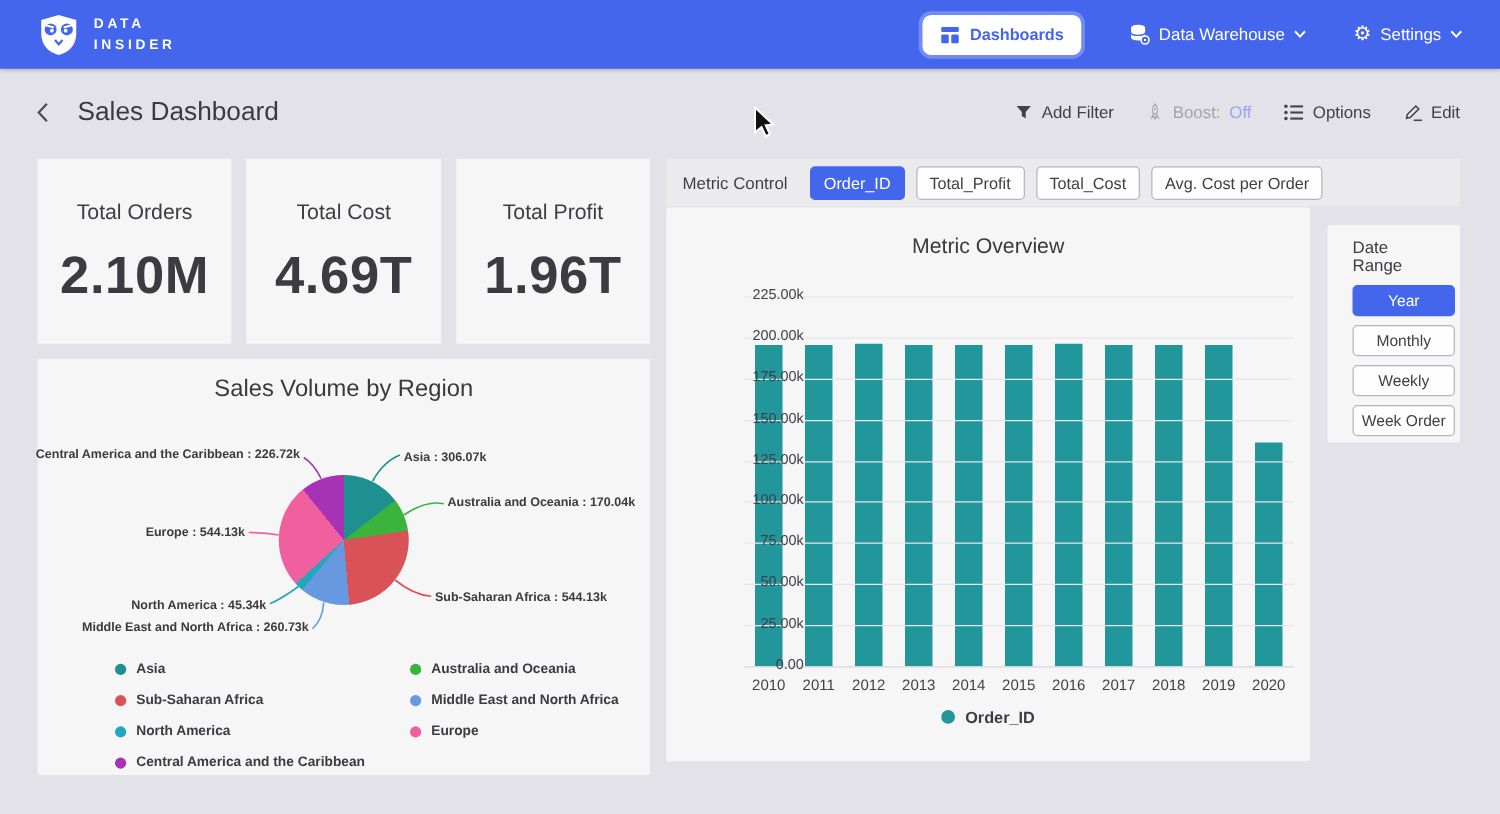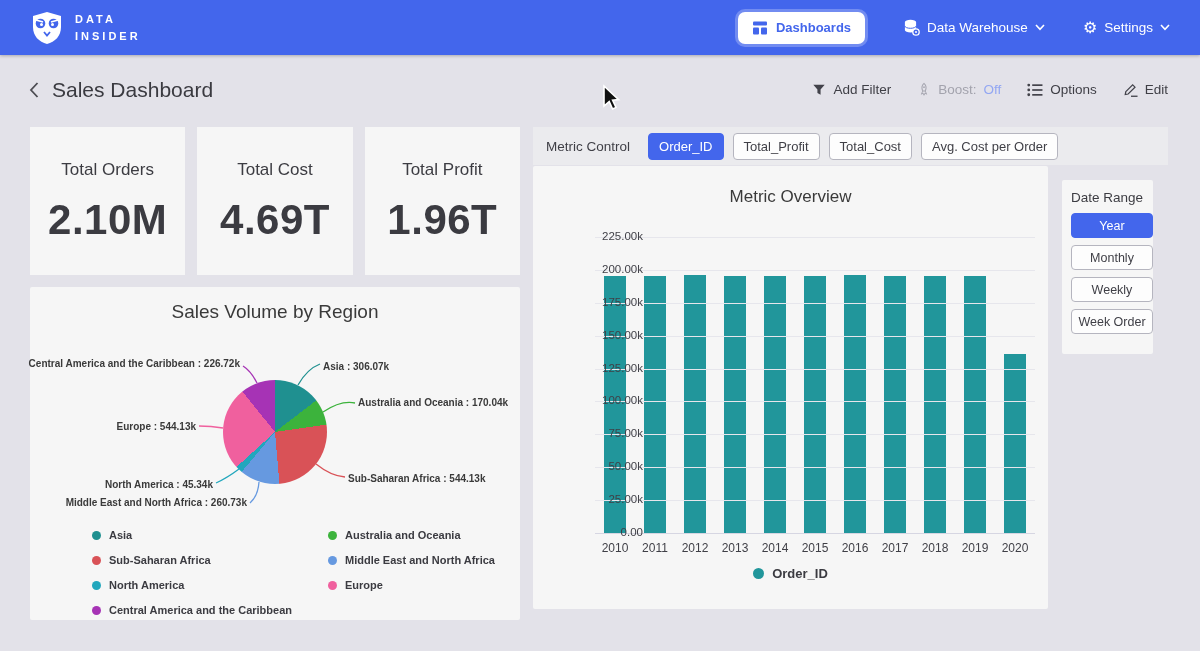--- a/index.html
+++ b/index.html
@@ -13,21 +13,21 @@
   .brand { display:flex; align-items:center; gap:11px; }
   .brand-text { color:#fff; font-size:11px; font-weight:bold; letter-spacing:3px; line-height:1.5; }
   .nav { display:flex; align-items:center; gap:38px; }
   .nav-pill { display:flex; align-items:center; gap:8px; background:#fff; border:none; border-radius:7px;
               padding:8px 14px; color:#4366ec; font-weight:bold; font-size:13px; cursor:pointer;
               box-shadow:0 0 0 3px rgba(255,255,255,.25); font-family:inherit; }
   .nav-item { display:flex; align-items:center; gap:7px; color:#fff; font-size:13.5px; font-weight:500; cursor:pointer; }
   .gear-glyph { font-size:16px; line-height:1; }
 
   
-  .toolbar-title { position:absolute; left:28px; top:78px; display:flex; align-items:center; gap:12px; }
+  .toolbar-title { position:absolute; left:28px; top:78px; display:flex; align-items:center; gap:22px; }
   .page-title { font-size:21px; font-weight:500; color:#3a3a40; }
   .toolbar-actions { position:absolute; right:32px; top:82px; display:flex; align-items:center; gap:26px; }
   .tb-item { display:flex; align-items:center; gap:7px; font-size:13.5px; color:#3f3f46; font-weight:500; cursor:pointer; }
   .tb-item.disabled { color:#a3a3ad; cursor:default; }
   .boost-off { color:#93a7f2; }
 
   
   .card { position:absolute; background:#f6f6f6; border-radius:2px; }
 
   
@@ -73,21 +73,21 @@
   .bar-slots { position:absolute; left:0; top:0; width:100%; height:100%; display:flex; }
   .bar-slot { flex:1; display:flex; align-items:flex-end; justify-content:center; }
   .bar-rect { width:22px; }
   .xlabels { position:absolute; left:62px; top:375px; width:440px; display:flex; }
   .xlabel { flex:1; text-align:center; font-size:12px; color:#3f3f46; }
   .bar-legend { position:absolute; left:0; top:400px; width:100%; display:flex; align-items:center;
                 justify-content:center; gap:8px; font-size:13px; font-weight:bold; color:#3b3b41; cursor:pointer; }
   .bar-legend-dot { width:11px; height:11px; border-radius:50%; }
 
   
-  .range-card { left:1062px; top:180px; width:91px; height:174px; padding:10px 9px; }
+  .range-card { left:1062px; top:180px; width:106px; height:174px; padding:10px 20px; }
   .range-label { font-size:13.5px; color:#3c3c42; margin-bottom:8px; }
   .range-btn { display:block; width:82px; height:25px; margin:0 auto 7px auto; font-size:12.5px;
                border-radius:4px; border:1px solid #b5b5bf; background:#fdfdfd; color:#3f3f46;
                cursor:pointer; font-family:inherit; }
   .range-btn.selected { background:#4366ec; border-color:#4366ec; color:#fff; }
 
   .cursor { position:absolute; left:600px; top:84px; z-index:50; pointer-events:none; }
 </style>
 </head>
 <body>

